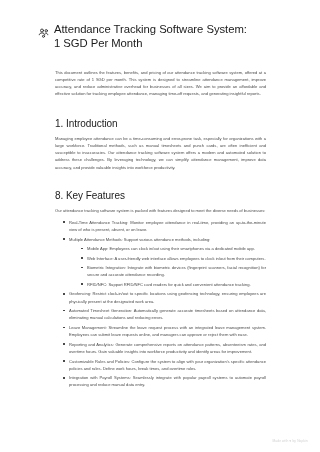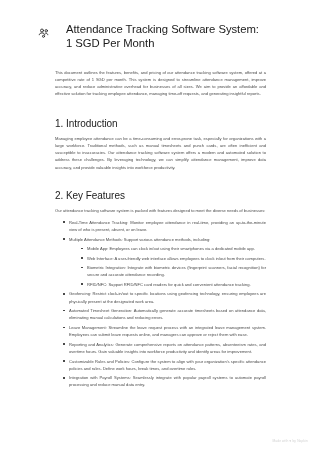--- a/index.html
+++ b/index.html
@@ -21,21 +21,21 @@
     position: relative;
     background: #ffffff;
     box-sizing: border-box;
     padding: 22px 54px 0 38px;
   }
 
   
   .title-row {
     display: flex;
     align-items: flex-start;
-    gap: 16px;
+    gap: 4px;
     padding-left: 0px;
   }
   .title-icon {
     flex: 0 0 auto;
     width: 12px;
     height: 12px;
     margin-top: 3px;
     display: block;
   }
   .title-text {
@@ -155,21 +155,21 @@
   <div class="intro">
     <p class="body">This document outlines the features, benefits, and pricing of our attendance tracking software system, offered at a competitive rate of 1 SGD per month. This system is designed to streamline attendance management, improve accuracy, and reduce administrative overhead for businesses of all sizes. We aim to provide an affordable and effective solution for tracking employee attendance, managing time-off requests, and generating insightful reports.</p>
   </div>
 
   <div class="section sec-intro-gap">
     <h2 class="heading">1. Introduction</h2>
     <p class="body">Managing employee attendance can be a time-consuming and error-prone task, especially for organizations with a large workforce. Traditional methods, such as manual timesheets and punch cards, are often inefficient and susceptible to inaccuracies. Our attendance tracking software system offers a modern and automated solution to address these challenges. By leveraging technology, we can simplify attendance management, improve data accuracy, and provide valuable insights into workforce productivity.</p>
   </div>
 
   <div class="section sec2-gap">
-    <h2 class="heading">2. Key Features</h2>
+    <h2 class="heading">8. Key Features</h2>
     <p class="body">Our attendance tracking software system is packed with features designed to meet the diverse needs of businesses:</p>
 
     <ul class="lvl1">
       <li>
         <span class="li-text">Real-Time Attendance Tracking: Monitor employee attendance in real-time, providing an up-to-the-minute view of who is present, absent, or on leave.</span>
       </li>
       <li>
         <span class="li-text">Multiple Attendance Methods: Support various attendance methods, including:</span>
         <ul class="lvl2">
           <li>

